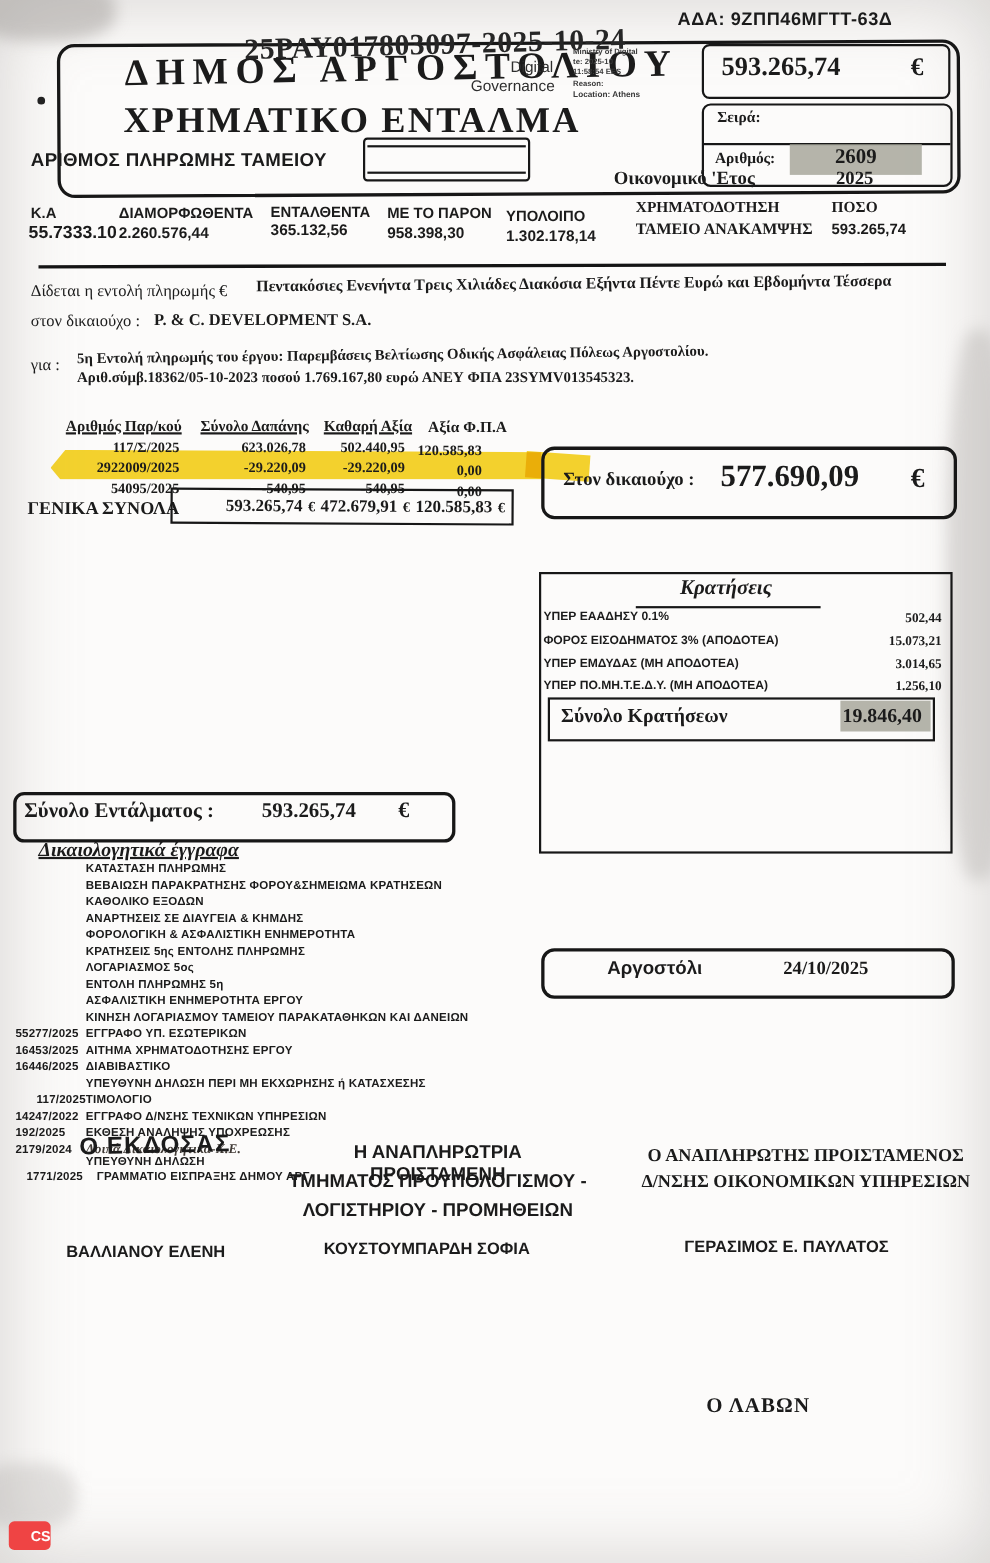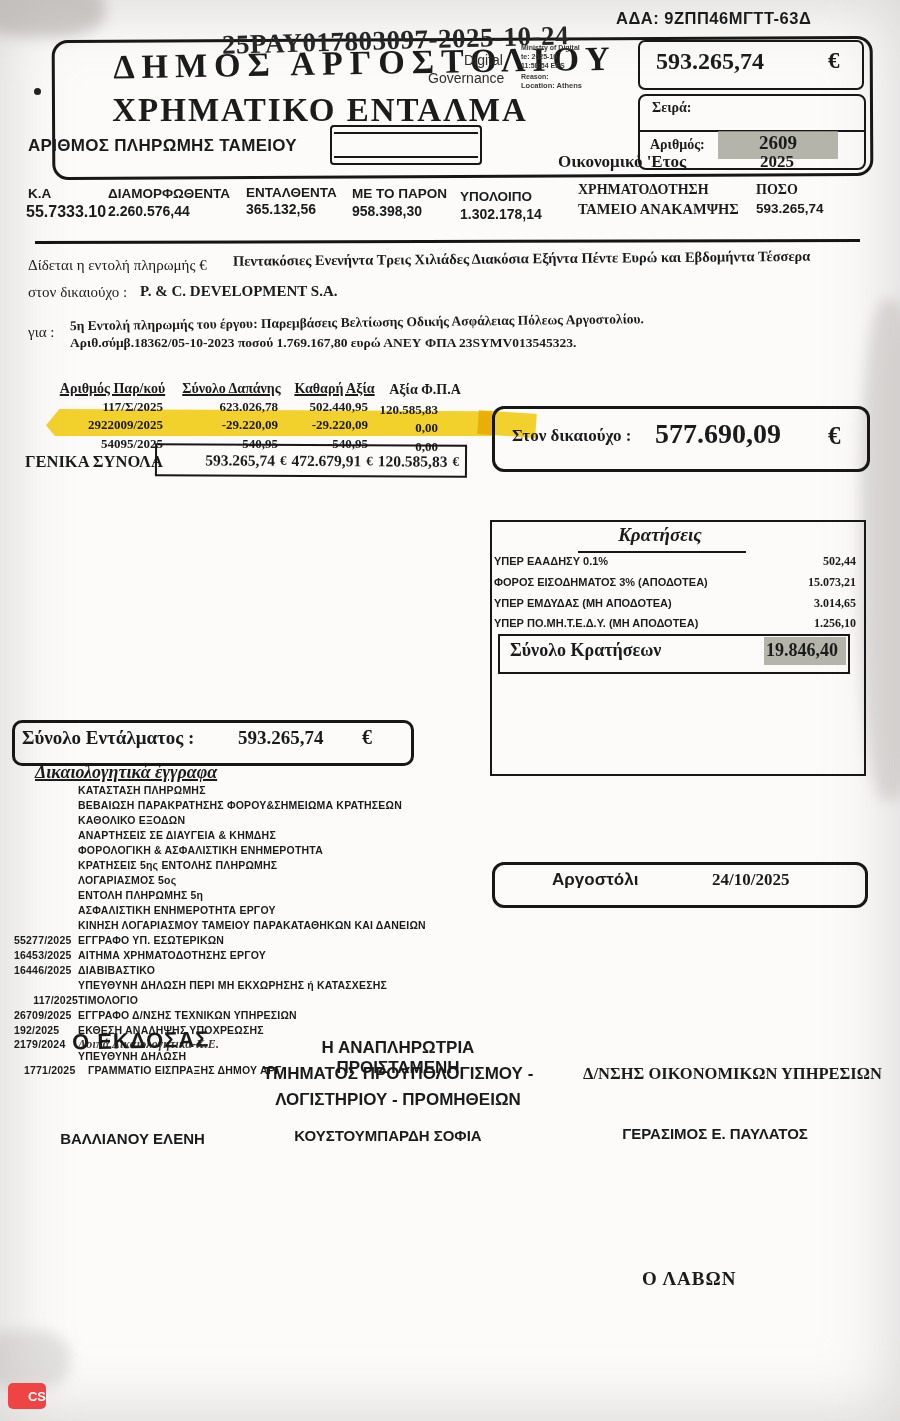--- a/index.html
+++ b/index.html
@@ -167,36 +167,37 @@
   <div class="abs docrow" style="left:14px;top:859px;"><span class="docnum"></span><span>ΚΡΑΤΗΣΕΙΣ 5ης ΕΝΤΟΛΗΣ ΠΛΗΡΩΜΗΣ</span></div>
   <div class="abs docrow" style="left:14px;top:874px;"><span class="docnum"></span><span>ΛΟΓΑΡΙΑΣΜΟΣ 5ος</span></div>
   <div class="abs docrow" style="left:14px;top:889px;"><span class="docnum"></span><span>ΕΝΤΟΛΗ ΠΛΗΡΩΜΗΣ 5η</span></div>
   <div class="abs docrow" style="left:14px;top:904px;"><span class="docnum"></span><span>ΑΣΦΑΛΙΣΤΙΚΗ ΕΝΗΜΕΡΟΤΗΤΑ ΕΡΓΟΥ</span></div>
   <div class="abs docrow" style="left:14px;top:919px;"><span class="docnum"></span><span>ΚΙΝΗΣΗ ΛΟΓΑΡΙΑΣΜΟΥ ΤΑΜΕΙΟΥ ΠΑΡΑΚΑΤΑΘΗΚΩΝ ΚΑΙ ΔΑΝΕΙΩΝ</span></div>
   <div class="abs docrow" style="left:14px;top:934px;"><span class="docnum">55277/2025</span><span>ΕΓΓΡΑΦΟ ΥΠ. ΕΣΩΤΕΡΙΚΩΝ</span></div>
   <div class="abs docrow" style="left:14px;top:949px;"><span class="docnum">16453/2025</span><span>ΑΙΤΗΜΑ ΧΡΗΜΑΤΟΔΟΤΗΣΗΣ ΕΡΓΟΥ</span></div>
   <div class="abs docrow" style="left:14px;top:964px;"><span class="docnum">16446/2025</span><span>ΔΙΑΒΙΒΑΣΤΙΚΟ</span></div>
   <div class="abs docrow" style="left:14px;top:979px;"><span class="docnum"></span><span>ΥΠΕΥΘΥΝΗ ΔΗΛΩΣΗ ΠΕΡΙ ΜΗ ΕΚΧΩΡΗΣΗΣ ή ΚΑΤΑΣΧΕΣΗΣ</span></div>
   <div class="abs docrow" style="left:14px;top:994px;text-align:right;"><span class="docnum">117/2025</span><span>ΤΙΜΟΛΟΓΙΟ</span></div>
-  <div class="abs docrow" style="left:14px;top:1009px;"><span class="docnum">26709/2025</span><span>ΕΓΓΡΑΦΟ Δ/ΝΣΗΣ ΤΕΧΝΙΚΩΝ ΥΠΗΡΕΣΙΩΝ</span></div>
+  <div class="abs docrow" style="left:14px;top:1009px;"><span class="docnum">14247/2022</span><span>ΕΓΓΡΑΦΟ Δ/ΝΣΗΣ ΤΕΧΝΙΚΩΝ ΥΠΗΡΕΣΙΩΝ</span></div>
   <div class="abs docrow" style="left:14px;top:1024px;"><span class="docnum">192/2025</span><span>ΕΚΘΕΣΗ ΑΝΑΛΗΨΗΣ ΥΠΟΧΡΕΩΣΗΣ</span></div>
   <div class="abs docrow" style="left:14px;top:1037px;"><span class="docnum">2179/2024</span><span class="ser b i" style="font-size:12px;color:#403a35;">Λοιπά Δικαιολογητικά-Χ.Ε.</span></div>
   <div class="abs docrow" style="left:14px;top:1050px;"><span class="docnum"></span><span>ΥΠΕΥΘΥΝΗ ΔΗΛΩΣΗ</span></div>
   <div class="abs docrow" style="left:11px;top:1064px;margin-left:13px;"><span class="docnum">1771/2025</span><span>ΓΡΑΜΜΑΤΙΟ ΕΙΣΠΡΑΞΗΣ ΔΗΜΟΥ ΑΡΓ</span></div>
 
   <div class="abs san b" style="left:72px;top:1028px;font-size:22px;letter-spacing:1px;transform:rotate(-1.2deg);z-index:2;">Ο ΕΚΔΟΣΑΣ</div>
 
   <div class="abs box3 round" style="left:492px;top:862px;width:370px;height:40px;"></div>
   <div class="abs san b" style="left:552px;top:870px;font-size:17px;">Αργοστόλι</div>
   <div class="abs ser b" style="left:712px;top:870px;font-size:17px;">24/10/2025</div>
 
   <div class="abs san b ctr" style="left:258px;top:1038px;width:280px;font-size:17px;z-index:3;">Η ΑΝΑΠΛΗΡΩΤΡΙΑ ΠΡΟΙΣΤΑΜΕΝΗ</div>
   <div class="abs san b ctr" style="left:258px;top:1090px;width:280px;font-size:17px;z-index:3;">ΛΟΓΙΣΤΗΡΙΟΥ - ΠΡΟΜΗΘΕΙΩΝ</div>
   <div class="abs san b ctr" style="left:258px;top:1064px;width:280px;font-size:17px;z-index:3;">ΤΜΗΜΑΤΟΣ ΠΡΟΥΠΟΛΟΓΙΣΜΟΥ -</div>
 
+  <div class="abs ser b ctr" style="left:575px;top:1040px;width:315px;font-size:16.5px;">Ο ΑΝΑΠΛΗΡΩΤΗΣ ΠΡΟΙΣΤΑΜΕΝΟΣ</div>
   <div class="abs ser b ctr" style="left:575px;top:1064px;width:315px;font-size:16.5px;">Δ/ΝΣΗΣ ΟΙΚΟΝΟΜΙΚΩΝ ΥΠΗΡΕΣΙΩΝ</div>
 
   <div class="abs san b ctr" style="left:45px;top:1130px;width:175px;font-size:15px;">ΒΑΛΛΙΑΝΟΥ ΕΛΕΝΗ</div>
   <div class="abs san b ctr" style="left:278px;top:1127px;width:220px;font-size:15px;">ΚΟΥΣΤΟΥΜΠΑΡΔΗ ΣΟΦΙΑ</div>
   <div class="abs san b ctr" style="left:605px;top:1125px;width:220px;font-size:15px;">ΓΕΡΑΣΙΜΟΣ Ε. ΠΑΥΛΑΤΟΣ</div>
 
   <div class="abs ser b" style="left:642px;top:1268px;font-size:19px;letter-spacing:1px;">Ο ΛΑΒΩΝ</div>
 
   <div class="abs" style="left:8px;top:1383px;width:38px;height:26px;border-radius:5px;background:#ef4444;display:flex;align-items:center;justify-content:flex-end;">
     <span class="san b" style="font-size:13px;color:#fff;">CS</span>

